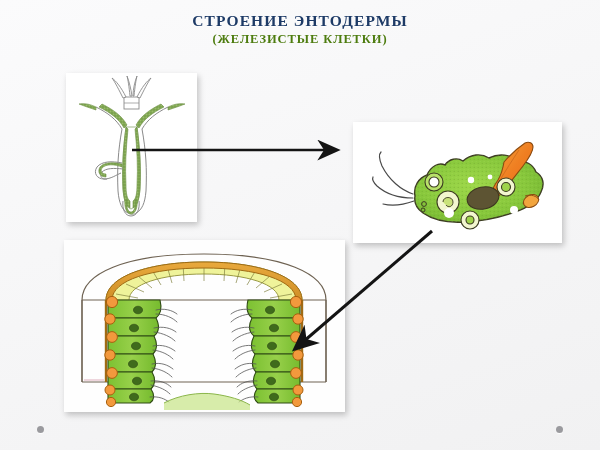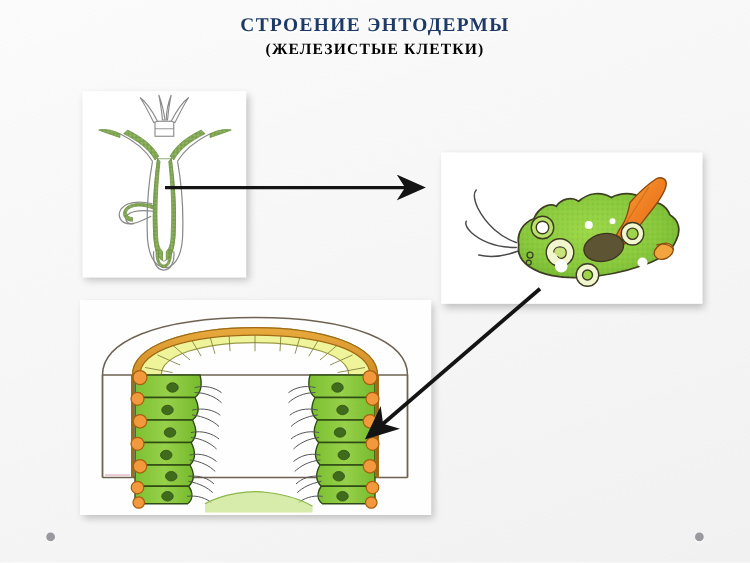--- a/index.html
+++ b/index.html
@@ -13,21 +13,21 @@
 
   
   .title-block{position:absolute;top:12px;left:0;width:600px;text-align:center;}
   .title-main{
     font-size:15.5px;font-weight:bold;letter-spacing:1.1px;
     color:#1d3a66;line-height:1.15;
     text-shadow:0 1px 0 rgba(255,255,255,.8);
   }
   .title-sub{
     font-size:12.5px;font-weight:bold;letter-spacing:.9px;
-    color:#000000;margin-top:2px;
+    color:#4d7c0f;margin-top:2px;
   }
 
   
   .panel{
     position:absolute;background:#fff;
     box-shadow:2px 3px 6px rgba(0,0,0,.22);
     overflow:hidden;
   }
   #panel-hydra{left:66px;top:73px;width:131px;height:149px;}
   #panel-cell{left:353px;top:122px;width:209px;height:121px;}

